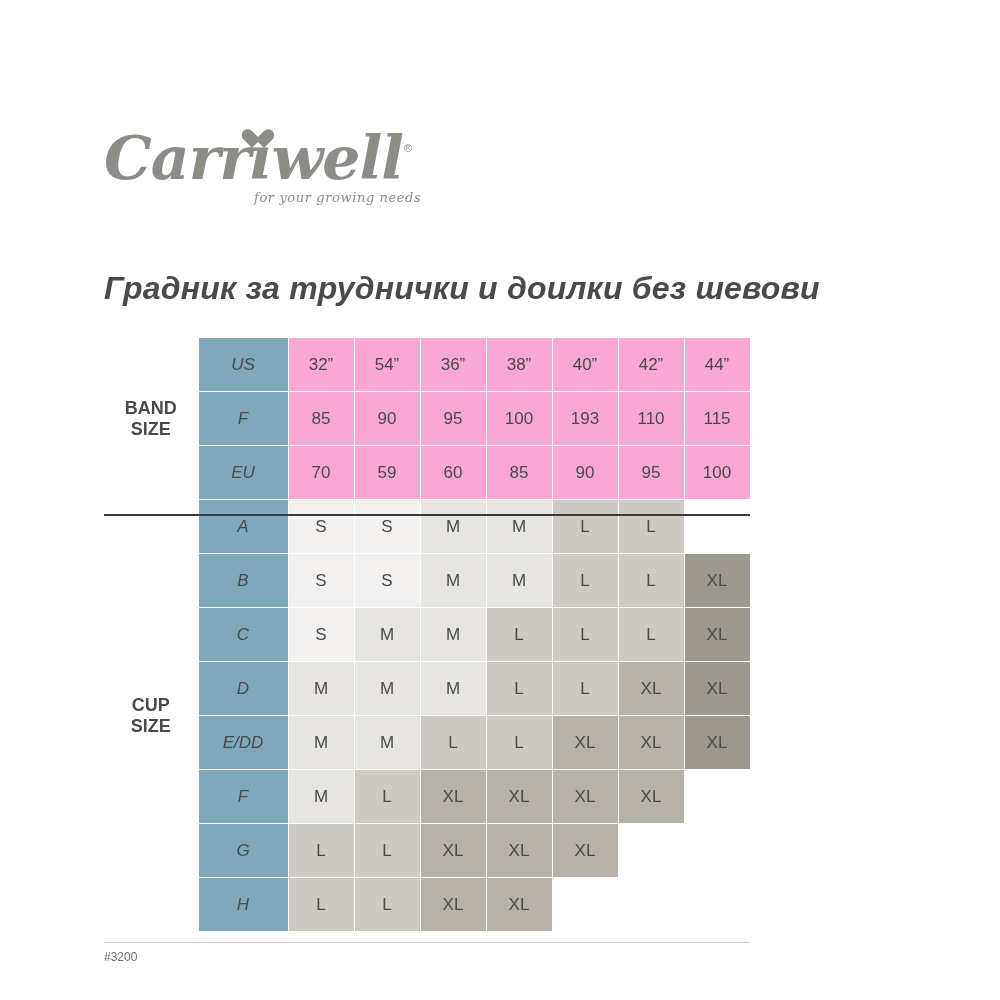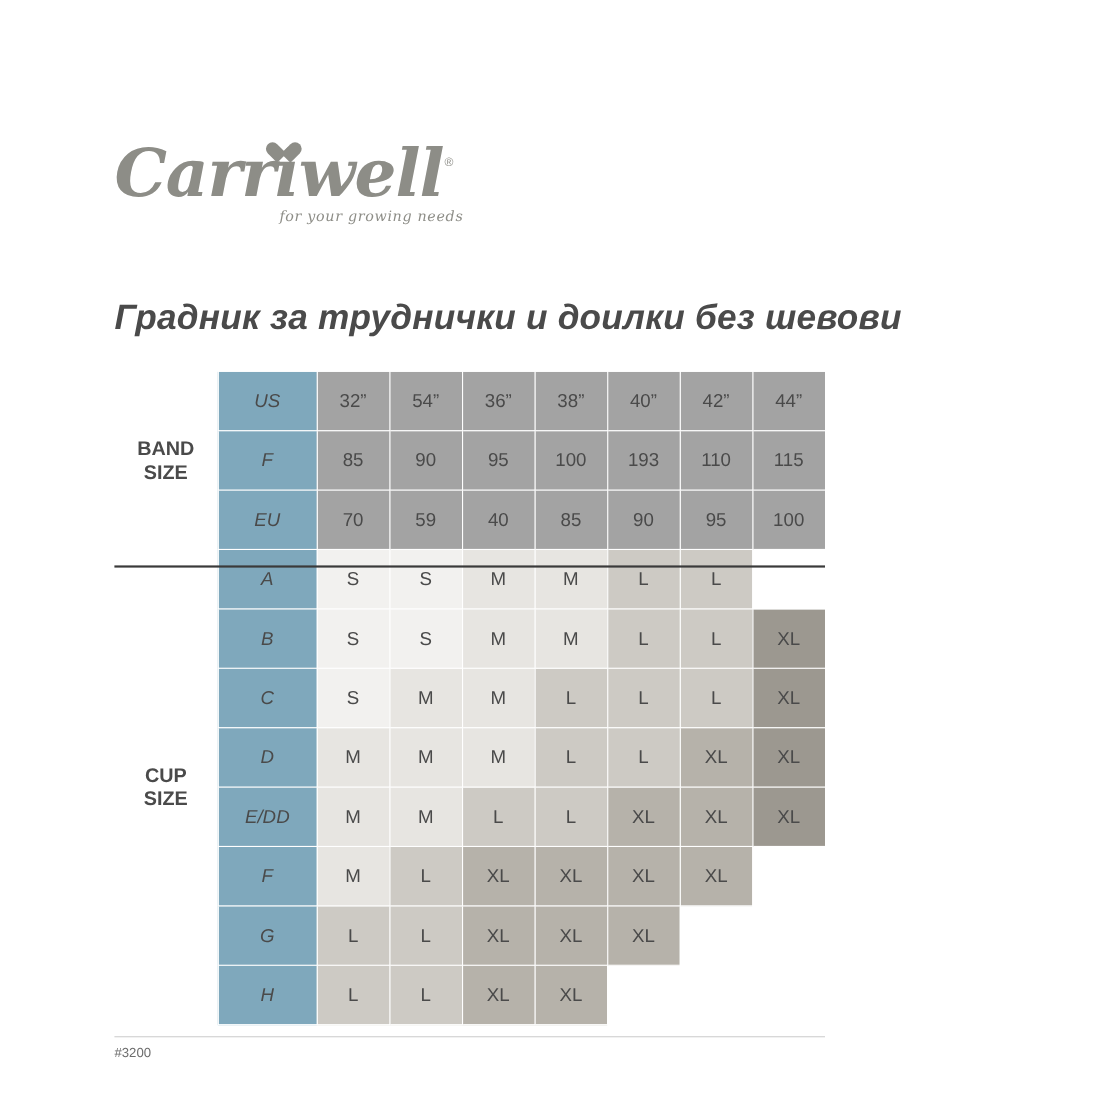--- a/index.html
+++ b/index.html
@@ -132,21 +132,21 @@
     line-height: 1.15;
     color: #333333;
     background: #ffffff;
   }
   .labelcell {
     background: #7fa8bc;
     color: #3f3f3f;
     font-size: 17px;
     font-style: italic;
   }
-  .c-white { background: #a3a3a3; }
+  .c-white { background: #f9a8d4; }
   .c-l1 { background: #f2f1ef; }  
   .c-l2 { background: #e7e5e1; }
   .c-l3 { background: #cdcac4; }
   .c-l4 { background: #b6b2aa; }
   .c-l5 { background: #9c9890; }
   .c-empty { background: #ffffff; border-color: #ffffff !important; }
 
   .divider {
     position: absolute;
     left: 104px;
@@ -227,21 +227,21 @@
           <td class="c-white">95</td>
           <td class="c-white">100</td>
           <td class="c-white">193</td>
           <td class="c-white">110</td>
           <td class="c-white">115</td>
         </tr>
         <tr>
           <td class="labelcell">EU</td>
           <td class="c-white">70</td>
           <td class="c-white">59</td>
-          <td class="c-white">40</td>
+          <td class="c-white">60</td>
           <td class="c-white">85</td>
           <td class="c-white">90</td>
           <td class="c-white">95</td>
           <td class="c-white">100</td>
         </tr>
 
         <tr>
           <td class="rowhead" rowspan="8">
             <span>CUP</span><br>
             <span>SIZE</span>

